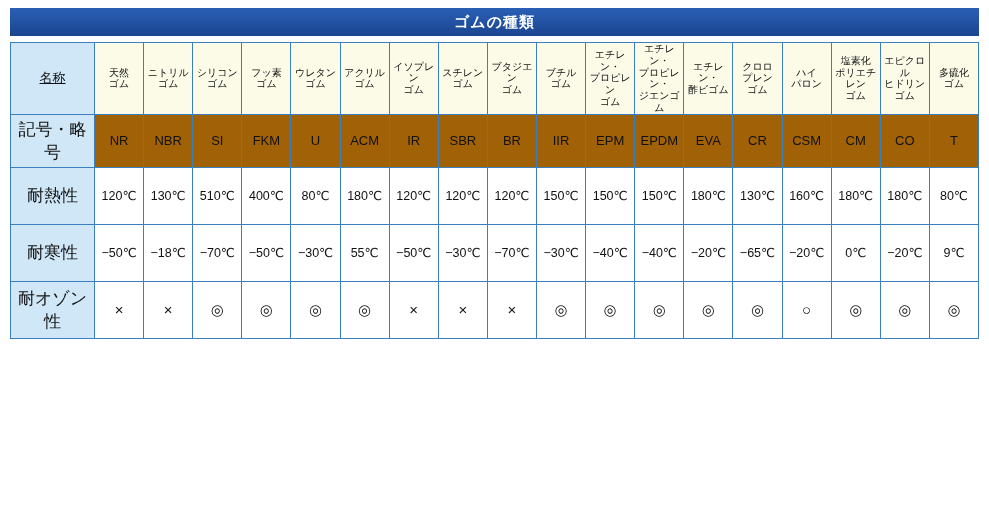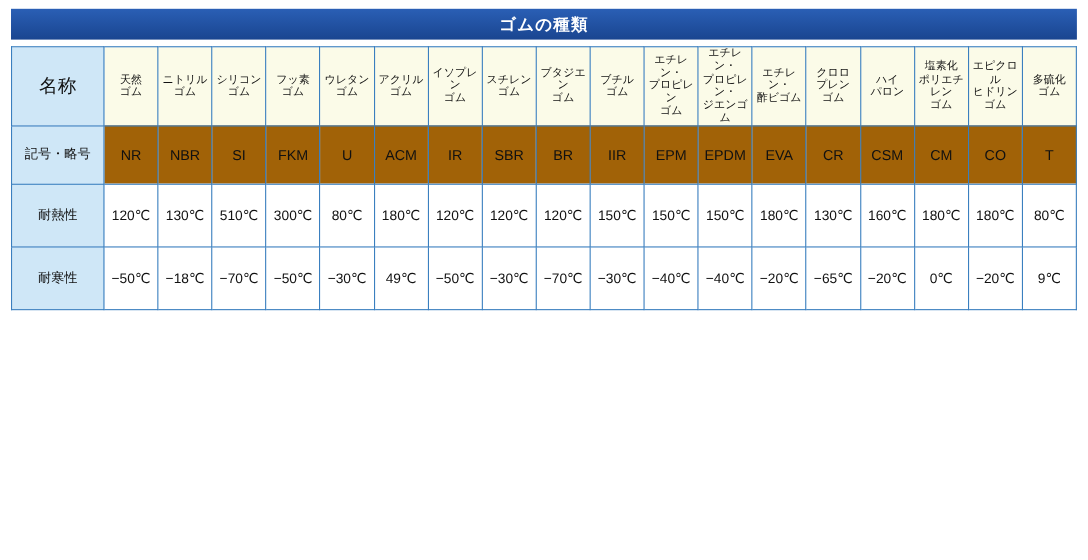--- a/index.html
+++ b/index.html
@@ -43,34 +43,35 @@
     font-weight: normal;
     color: #111111;
     padding: 0;
   }
   
   col.c0 { width: 84px; }
   col.cx { width: 49.1px; }
 
   .hdr-name {
     background: #cfe7f7;
-    font-size: 17px;
+    font-size: 13px;
     font-weight: bold;
     height: 56px;
+    text-decoration: underline;
   }
   .hdr-mat {
     background: #fbfbe8;
     font-size: 10px;
     line-height: 1.18;
     height: 56px;
     padding: 2px 1px;
   }
   .rowlabel {
     background: #cfe7f7;
-    font-size: 12px;
+    font-size: 17px;
     font-weight: bold;
     height: 52px;
   }
   .cell-sym {
     background: #a16207;
     font-size: 13px;
     height: 46px;
   }
   .cell-val {
     background: #ffffff;
@@ -152,21 +153,21 @@
           <td class="cell-sym">CSM</td>
           <td class="cell-sym">CM</td>
           <td class="cell-sym">CO</td>
           <td class="cell-sym">T</td>
         </tr>
         <tr>
           <td class="rowlabel">耐熱性</td>
           <td class="cell-val">120℃</td>
           <td class="cell-val">130℃</td>
           <td class="cell-val">510℃</td>
-          <td class="cell-val">300℃</td>
+          <td class="cell-val">400℃</td>
           <td class="cell-val">80℃</td>
           <td class="cell-val">180℃</td>
           <td class="cell-val">120℃</td>
           <td class="cell-val">120℃</td>
           <td class="cell-val">120℃</td>
           <td class="cell-val">150℃</td>
           <td class="cell-val">150℃</td>
           <td class="cell-val">150℃</td>
           <td class="cell-val">180℃</td>
           <td class="cell-val">130℃</td>
@@ -175,30 +176,51 @@
           <td class="cell-val">180℃</td>
           <td class="cell-val">80℃</td>
         </tr>
         <tr>
           <td class="rowlabel">耐寒性</td>
           <td class="cell-val">−50℃</td>
           <td class="cell-val">−18℃</td>
           <td class="cell-val">−70℃</td>
           <td class="cell-val">−50℃</td>
           <td class="cell-val">−30℃</td>
-          <td class="cell-val">49℃</td>
+          <td class="cell-val">55℃</td>
           <td class="cell-val">−50℃</td>
           <td class="cell-val">−30℃</td>
           <td class="cell-val">−70℃</td>
           <td class="cell-val">−30℃</td>
           <td class="cell-val">−40℃</td>
           <td class="cell-val">−40℃</td>
           <td class="cell-val">−20℃</td>
           <td class="cell-val">−65℃</td>
           <td class="cell-val">−20℃</td>
           <td class="cell-val">0℃</td>
           <td class="cell-val">−20℃</td>
           <td class="cell-val">9℃</td>
         </tr>
+        <tr>
+          <td class="rowlabel">耐オゾン性</td>
+          <td class="cell-val mark">×</td>
+          <td class="cell-val mark">×</td>
+          <td class="cell-val mark">◎</td>
+          <td class="cell-val mark">◎</td>
+          <td class="cell-val mark">◎</td>
+          <td class="cell-val mark">◎</td>
+          <td class="cell-val mark">×</td>
+          <td class="cell-val mark">×</td>
+          <td class="cell-val mark">×</td>
+          <td class="cell-val mark">◎</td>
+          <td class="cell-val mark">◎</td>
+          <td class="cell-val mark">◎</td>
+          <td class="cell-val mark">◎</td>
+          <td class="cell-val mark">◎</td>
+          <td class="cell-val mark">○</td>
+          <td class="cell-val mark">◎</td>
+          <td class="cell-val mark">◎</td>
+          <td class="cell-val mark">◎</td>
+        </tr>
       </tbody>
   </table>
 
 </div>
 
 </body></html>

